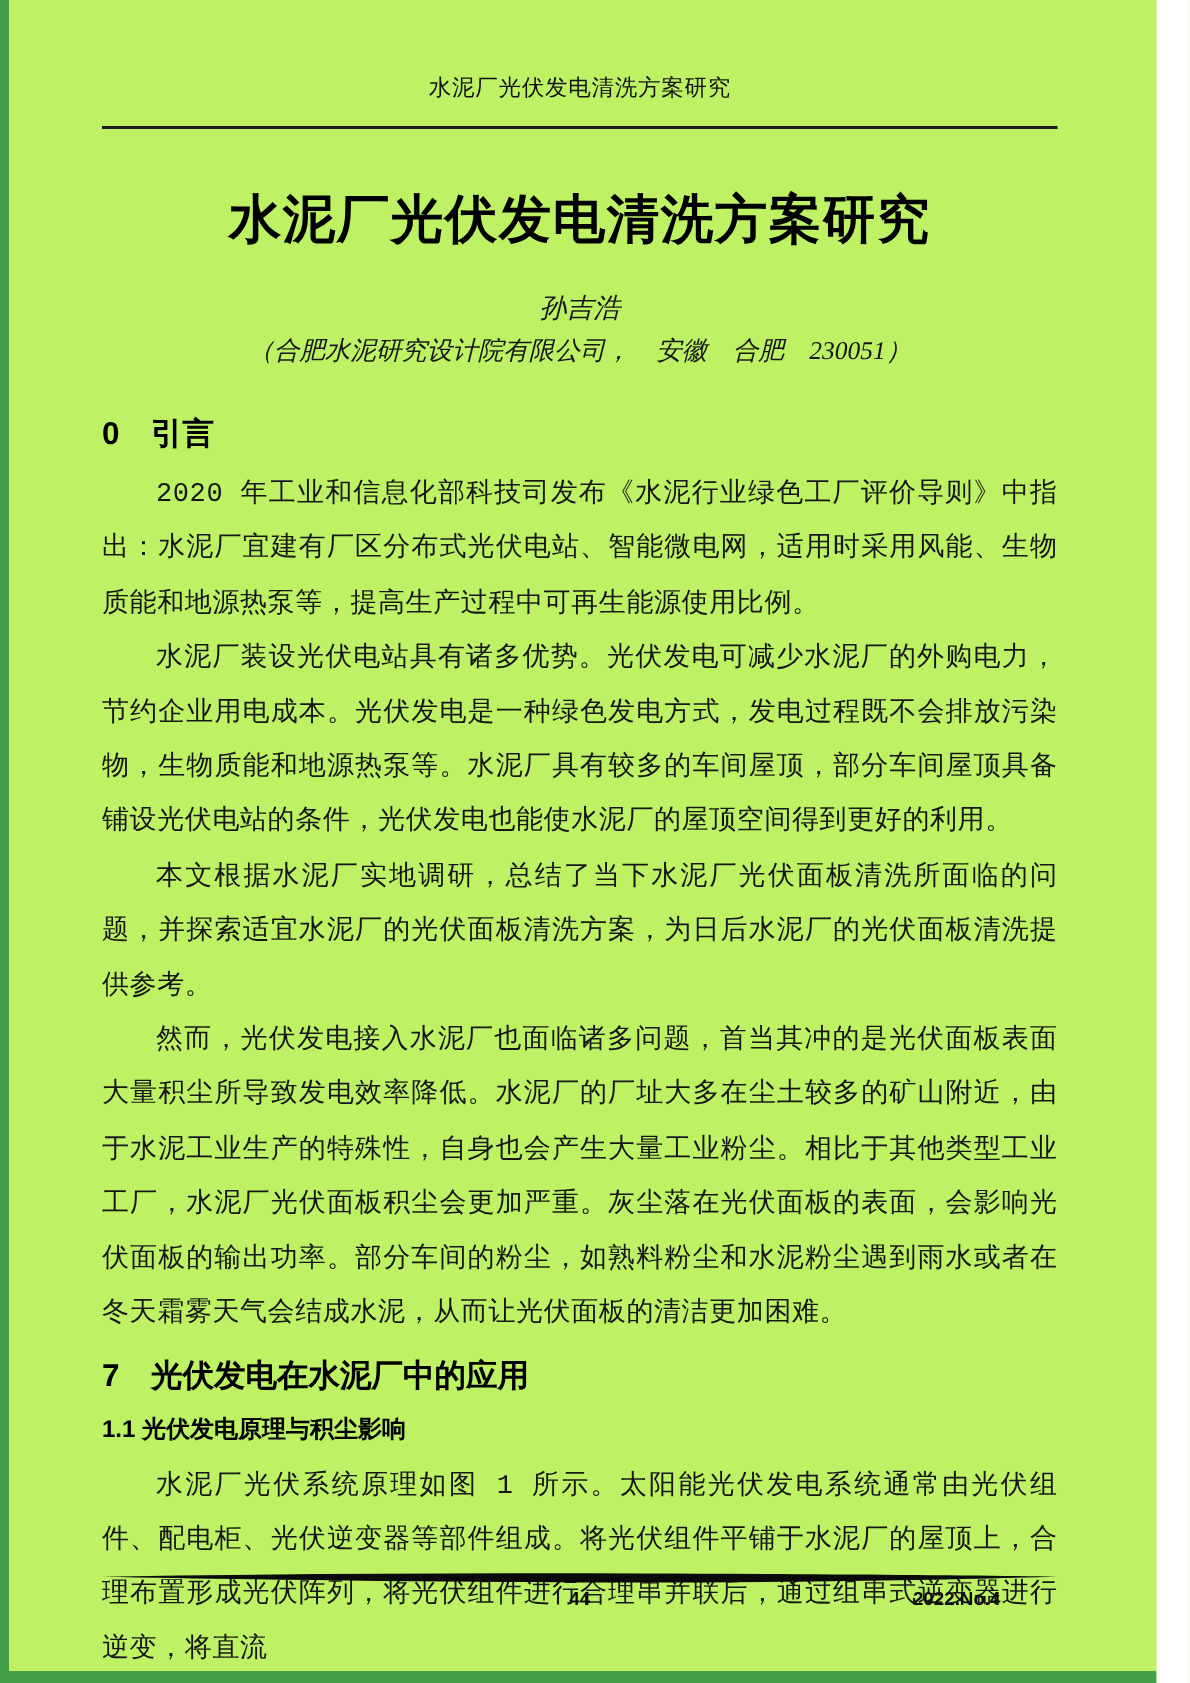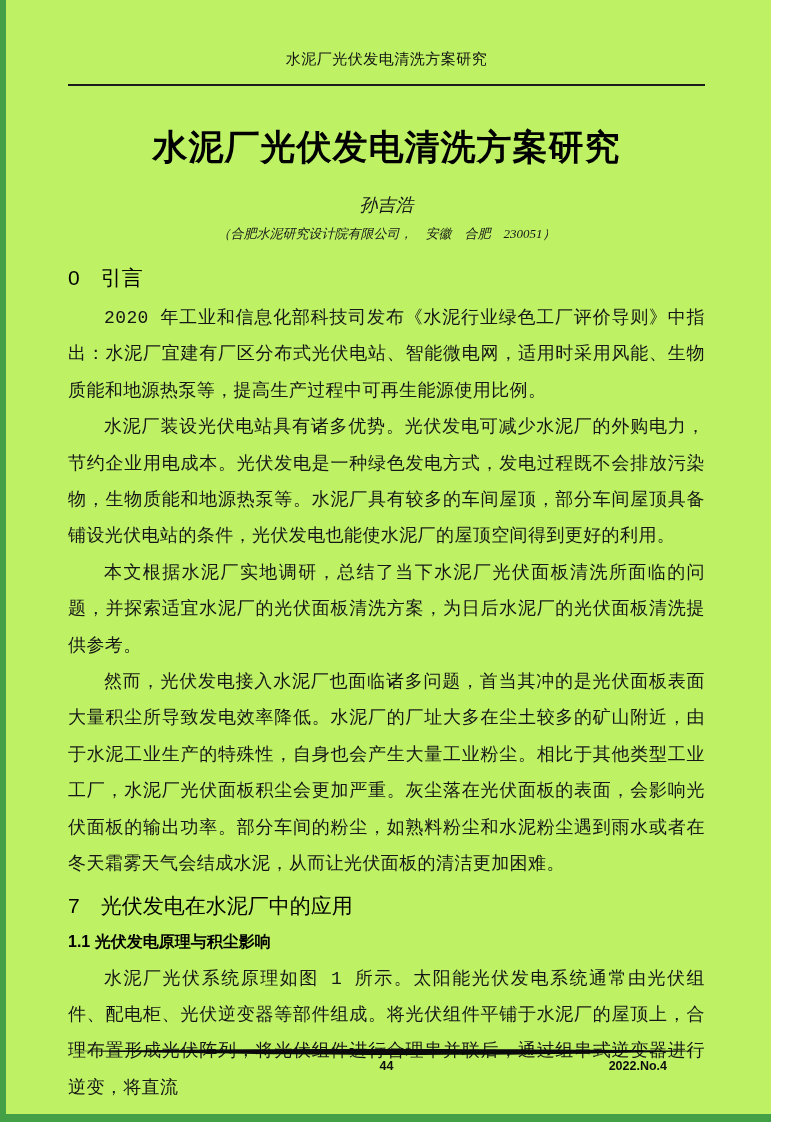--- a/index.html
+++ b/index.html
@@ -58,27 +58,27 @@
     margin-top: 26px;
     text-align: center;
     font-style: italic;
     font-size: 18px;
     line-height: 22px;
   }
   .affiliation {
     margin-top: 6px;
     text-align: center;
     font-style: italic;
-    font-size: 13px;
+    font-size: 17px;
     line-height: 24px;
   }
   .sec {
-    margin: 18px 0 0 0;
+    margin: 30px 0 0 0;
     font-family: "Liberation Sans", "DejaVu Sans", sans-serif;
-    font-weight: 400;
+    font-weight: 700;
     font-size: 21px;
     line-height: 28px;
     color: #000;
   }
   .sec1 {
     margin-top: 8px;
     line-height: 30px;
   }
   .subsec {
     margin: 8px 0 0 0;

